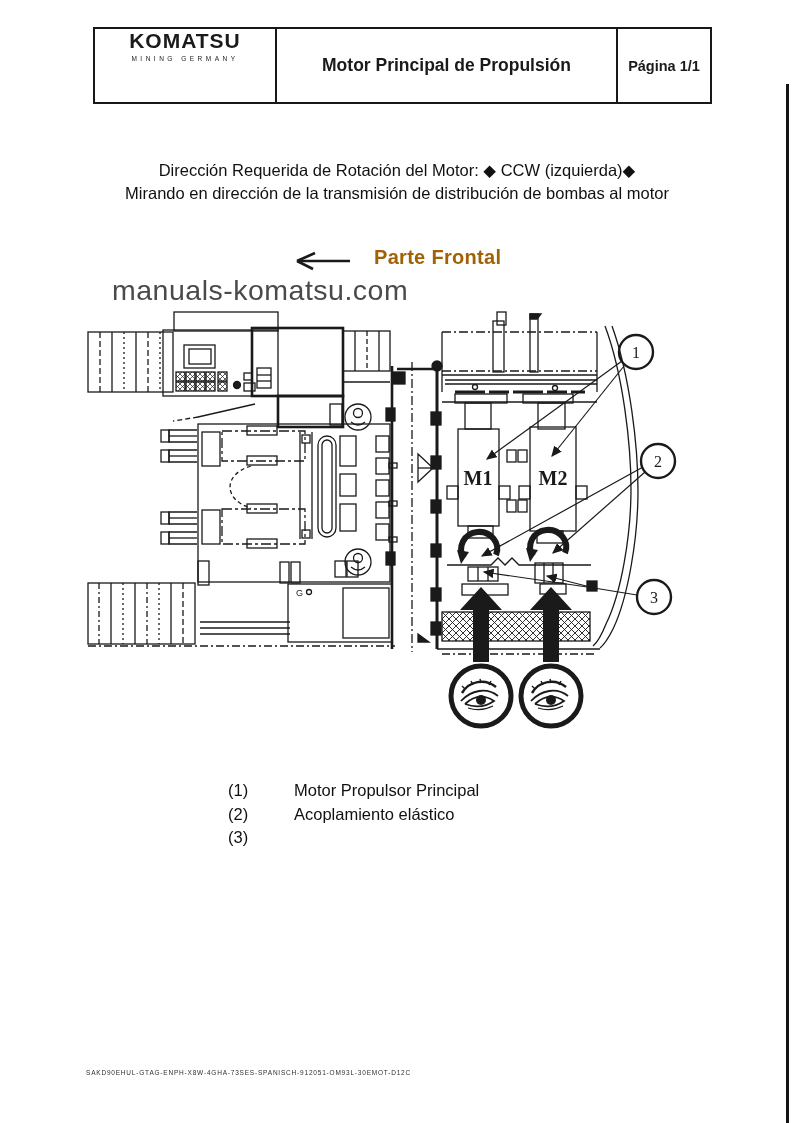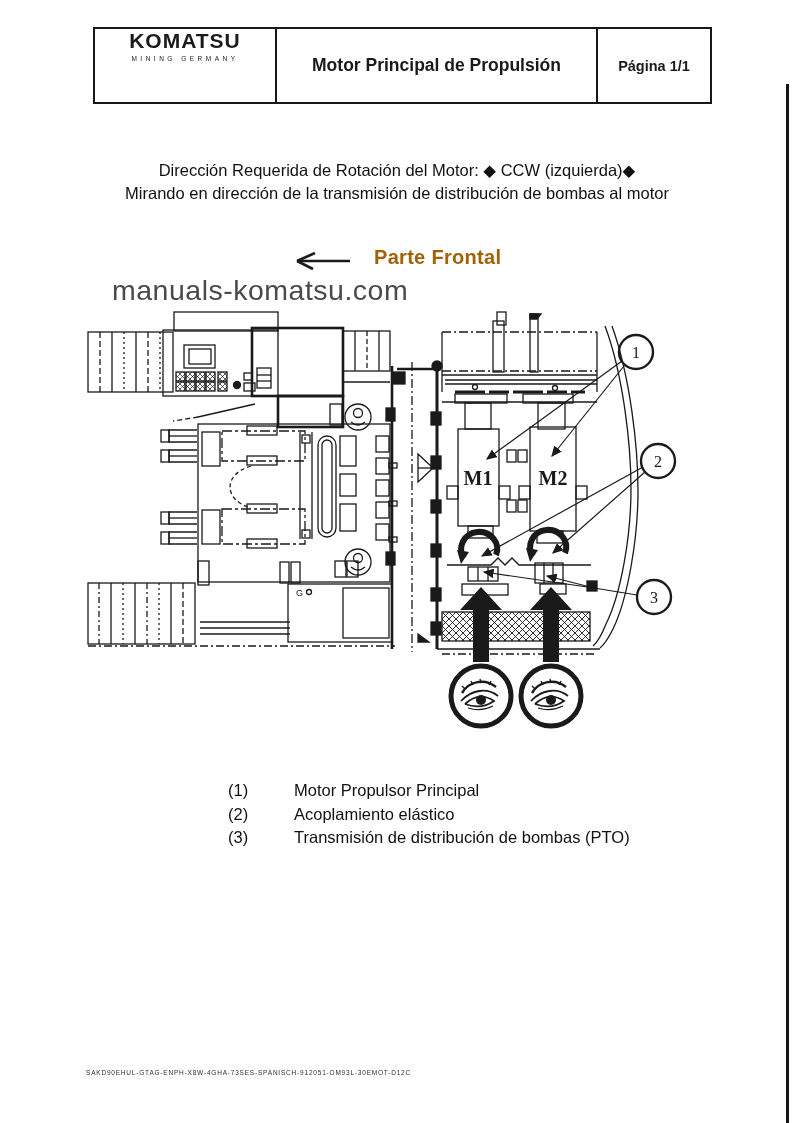--- a/index.html
+++ b/index.html
@@ -11,21 +11,21 @@
   
   .hdr{
     position:absolute;left:93px;top:27px;width:615px;height:73px;
     border:2px solid #181818;display:flex;
   }
   .hdr-cell{position:relative;height:100%;}
   .hdr-logo{width:180px;border-right:2px solid #181818;display:flex;flex-direction:column;justify-content:flex-start;align-items:center;}
   .hdr-brand{font-weight:bold;font-size:21px;letter-spacing:1px;}
   .hdr-sub{font-size:6.5px;letter-spacing:3.5px;margin-top:2px;color:#222;}
   .hdr-title{flex:1;border-right:2px solid #181818;display:flex;align-items:center;justify-content:center;font-weight:bold;font-size:17.5px;}
-  .hdr-page{width:112px;display:flex;align-items:center;justify-content:center;font-weight:bold;font-size:14.5px;}
+  .hdr-page{width:92px;display:flex;align-items:center;justify-content:center;font-weight:bold;font-size:14.5px;}
   
   .dirnote{position:absolute;left:32px;top:159px;width:730px;text-align:center;font-size:16.5px;line-height:23px;color:#111;}
   
   .wm{position:absolute;left:112px;top:254px;font-size:28.5px;color:#4a4a4a;letter-spacing:0.5px;margin-top:20px;}
   
   .front{position:absolute;left:353px;top:246px;font-size:20px;font-weight:bold;letter-spacing:0.3px;color:#a16207;margin-left:21px;}
   .front-arrow{position:absolute;left:288px;top:250px;}
   
   .diag{position:absolute;left:85px;top:304px;}
   
@@ -367,20 +367,19 @@
     <div class="legend-row">
       <span class="legend-num">(1)</span>
       <span>Motor Propulsor Principal</span>
     </div>
     <div class="legend-row">
       <span class="legend-num">(2)</span>
       <span>Acoplamiento elástico</span>
     </div>
     <div class="legend-row">
       <span class="legend-num">(3)</span>
-      <span>Transmisión de distribución de bombas (PTO)</span>
     </div>
   </div>
 
   <div class="footer">SAKD90EHUL-GTAG-ENPH-X8W-4GHA-73SES-SPANISCH-912051-OM93L-30EMOT-D12C</div>
 
   <div class="edge"></div>
 </div>
 
 </body></html>

